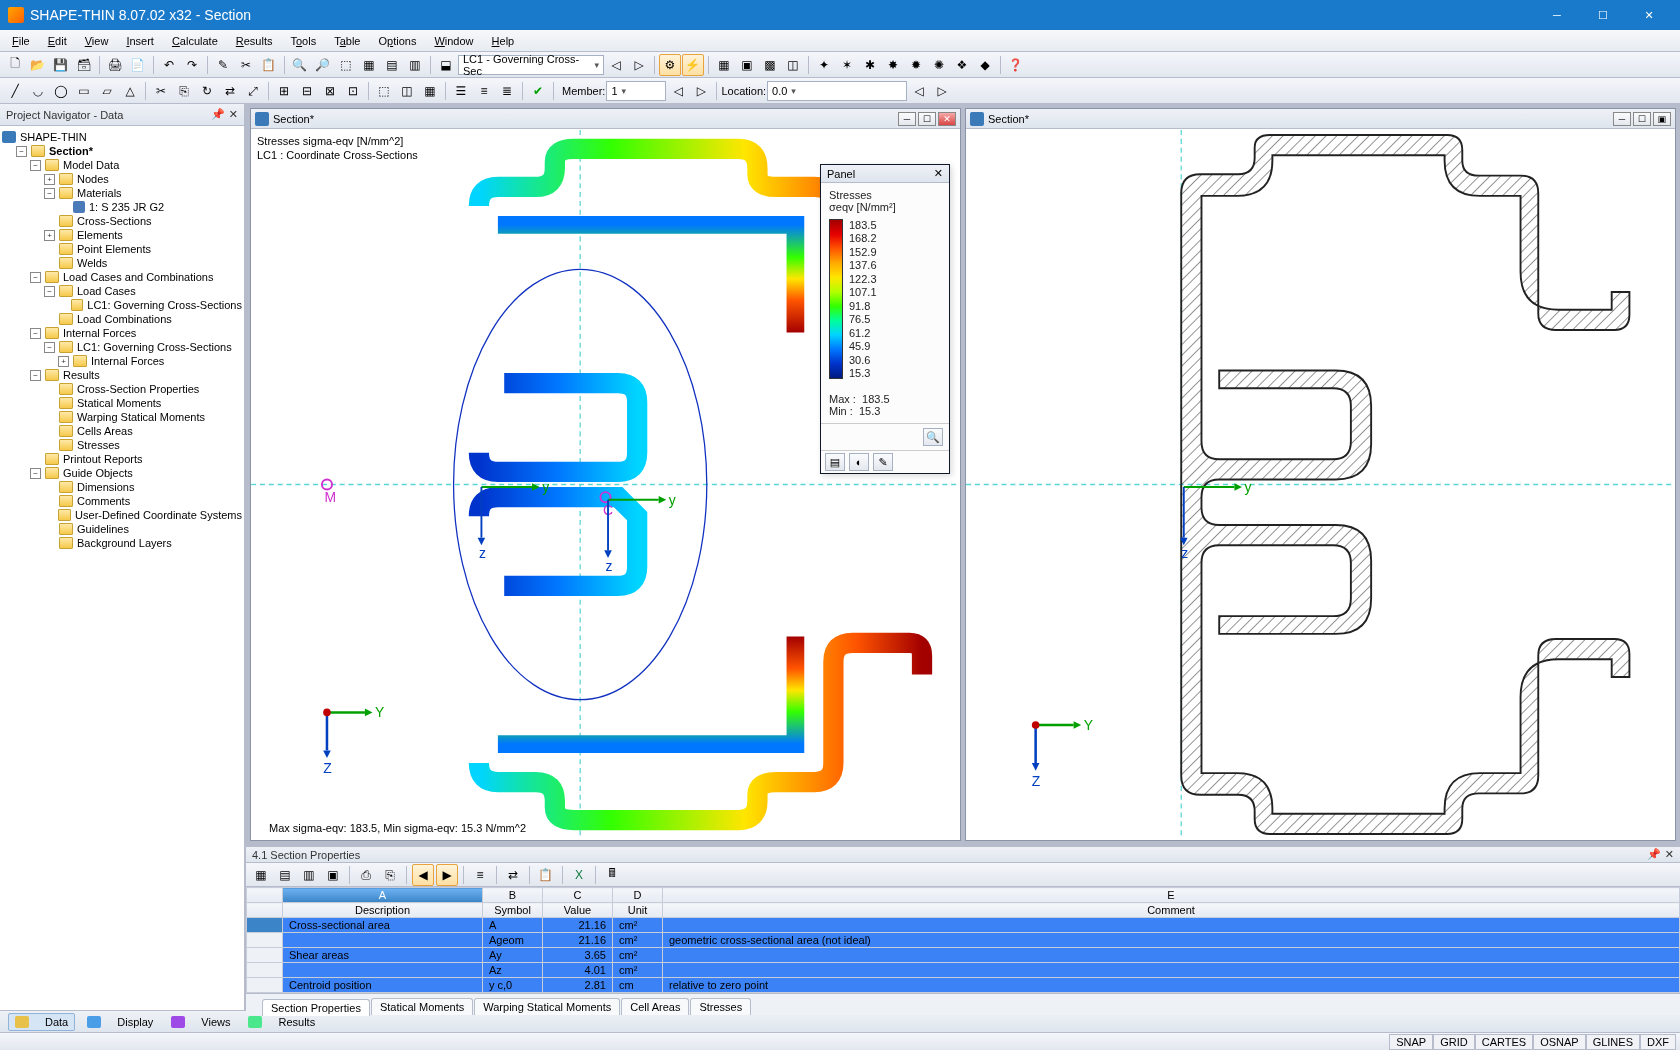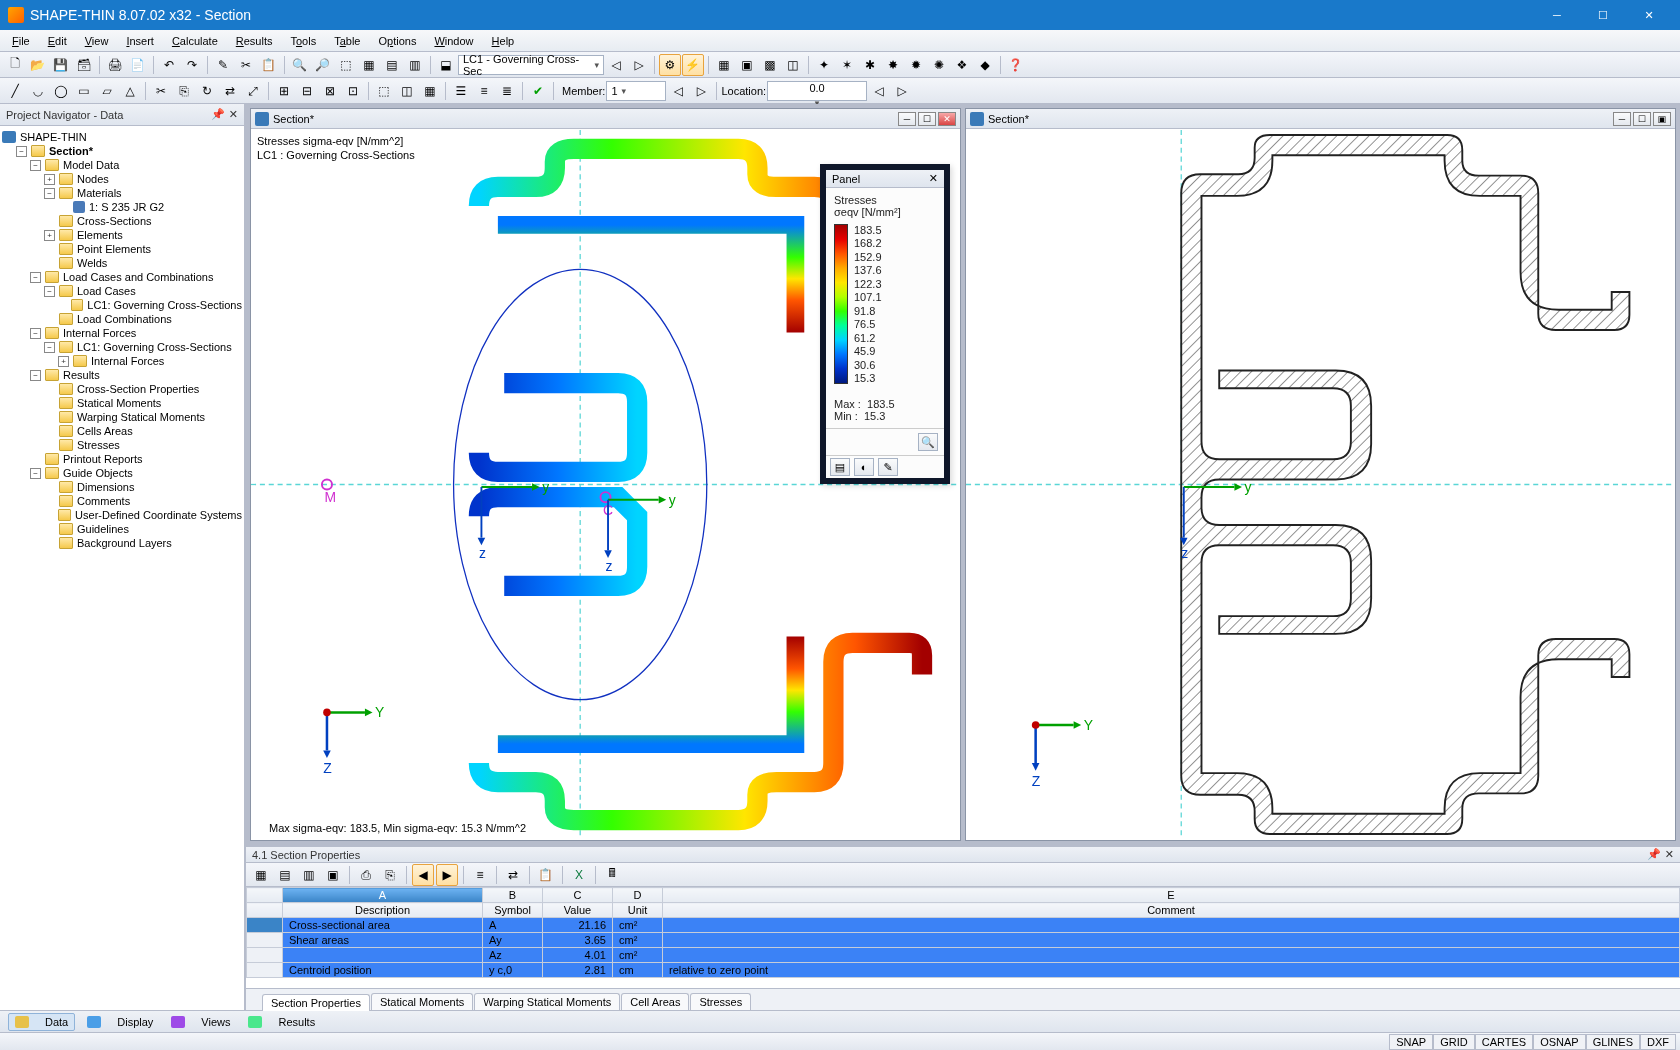--- a/index.html
+++ b/index.html
@@ -32,21 +32,21 @@
 .views { flex:1; display:flex; gap:4px; padding:4px; }
 .view { flex:1; background:#fff; border:1px solid #8a94a6; display:flex; flex-direction:column; position:relative; }
 .viewhead { height:20px; background:linear-gradient(#eef1f6,#dfe5ee); border-bottom:1px solid #b6bccb; display:flex; align-items:center; padding:0 4px; gap:4px; }
 .viewhead .ic { width:14px; height:14px; background:#3a7ab8; border-radius:2px; }
 .viewhead .t { flex:1; font-size:11px; }
 .viewhead .ctrls { display:flex; gap:2px; }
 .vbtn { width:18px; height:14px; border:1px solid #888; background:linear-gradient(#fafbfc,#e4e8ee); font-size:9px; line-height:12px; text-align:center; cursor:pointer; }
 .vbtn.close { background:linear-gradient(#f7a8a8,#d94545); color:#fff; }
 .canvas { flex:1; position:relative; overflow:hidden; }
 .canvas svg { width:100%; height:100%; }
-.panel { position:absolute; right:10px; top:35px; width:130px; background:#fcfcfc; border:6px solid #0f172a; box-shadow:2px 2px 6px rgba(0,0,0,0.15); }
+.panel { position:absolute; right:10px; top:35px; width:130px; background:#fcfcfc; border:1px solid #0f172a; box-shadow:2px 2px 6px rgba(0,0,0,0.15); }
 .panelhead { height:18px; background:linear-gradient(#eef1f6,#dfe5ee); border-bottom:1px solid #b6bccb; display:flex; align-items:center; padding:0 6px; font-size:11px; }
 .panelhead .x { margin-left:auto; cursor:pointer; }
 .panelbody { padding:6px 8px; font-size:10px; color:#222; }
 .legend { display:flex; gap:6px; margin:6px 0; }
 .legendbar { width:14px; height:160px; background:linear-gradient(to bottom,#a30000,#e60000,#ff5500,#ffaa00,#ffe600,#b3ff00,#33ff00,#00ff99,#00d4ff,#0077ff,#0033cc,#001a80); border:1px solid #333; }
 .legendlabels { display:flex; flex-direction:column; justify-content:space-between; height:160px; font-size:10px; }
 .panelfoot { border-top:1px solid #ccc; padding:4px 6px; display:flex; justify-content:flex-end; }
 .panelfoot2 { border-top:1px solid #ccc; padding:2px 4px; display:flex; gap:4px; }
 .smbtn { width:20px; height:18px; border:1px solid #a6b2c4; background:linear-gradient(#fafbfc,#e4e8ee); cursor:pointer; display:flex; align-items:center; justify-content:center; font-size:11px; }
 .grid { height:170px; background:#f4f6fa; border-top:2px solid #b6bccb; display:flex; flex-direction:column; }
@@ -181,21 +181,21 @@
   <div class="tsep"></div>
   <span style="margin-left:4px;">Member:</span>
   <div class="combo" style="width:60px;">
     <span>1</span>
       <span class="arr">▾</span>
   </div>
   <div class="tbtn">◁</div>
   <div class="tbtn">▷</div>
   <div class="tsep"></div>
   <span>Location:</span>
-  <div class="combo" style="width:100px;flex-direction:column;">
+  <div class="combo" style="width:140px;">
     <span>0.0</span>
       <span class="arr">▾</span>
   </div>
   <div class="tbtn">◁</div>
   <div class="tbtn">▷</div>
 </div>
 
 <div class="main">
 
   <div class="navigator">
@@ -367,21 +367,21 @@
           <div class="ic"></div>
           <div class="t">Section*</div>
           <div class="ctrls">
             <div class="vbtn">─</div>
             <div class="vbtn">☐</div>
             <div class="vbtn close">✕</div>
           </div>
         </div>
         <div class="canvas">
           <div class="overlaytext" style="top:6px;left:6px;">Stresses sigma-eqv [N/mm^2]</div>
-          <div class="overlaytext" style="top:20px;left:6px;">LC1 : Governing Cross-Sections</div>
+          <div class="overlaytext" style="top:20px;left:6px;">LC1 : Coordinate Cross-Sections</div>
           <div class="overlaytext" style="bottom:6px;left:18px;">Max sigma-eqv: 183.5, Min sigma-eqv: 15.3 N/mm^2</div>
           <svg viewBox="0 0 560 560">
             <defs>
               <linearGradient id="rb1" x1="0" y1="0" x2="1" y2="0">
                   <stop offset="0" stop-color="#00d4ff"></stop>
                   <stop offset="0.3" stop-color="#33ff00"></stop>
                   <stop offset="0.6" stop-color="#ffe600"></stop>
                   <stop offset="0.85" stop-color="#ff5500"></stop>
                   <stop offset="1" stop-color="#a30000"></stop>
                 </linearGradient>
@@ -595,20 +595,28 @@
           <tr>
                 <td class="rowhead" style="background:#3a84c7;"></td>
                 <td>Cross-sectional area</td>
                 <td>A</td>
                 <td class="num">21.16</td>
                 <td>cm²</td>
                 <td></td>
               </tr>
           <tr>
                 <td class="rowhead"></td>
+                <td></td>
+                <td>Ageom</td>
+                <td class="num">21.16</td>
+                <td>cm²</td>
+                <td>geometric cross-sectional area (not ideal)</td>
+              </tr>
+          <tr>
+                <td class="rowhead"></td>
                 <td>Shear areas</td>
                 <td>Ay</td>
                 <td class="num">3.65</td>
                 <td>cm²</td>
                 <td></td>
               </tr>
           <tr>
                 <td class="rowhead"></td>
                 <td></td>
                 <td>Az</td>

